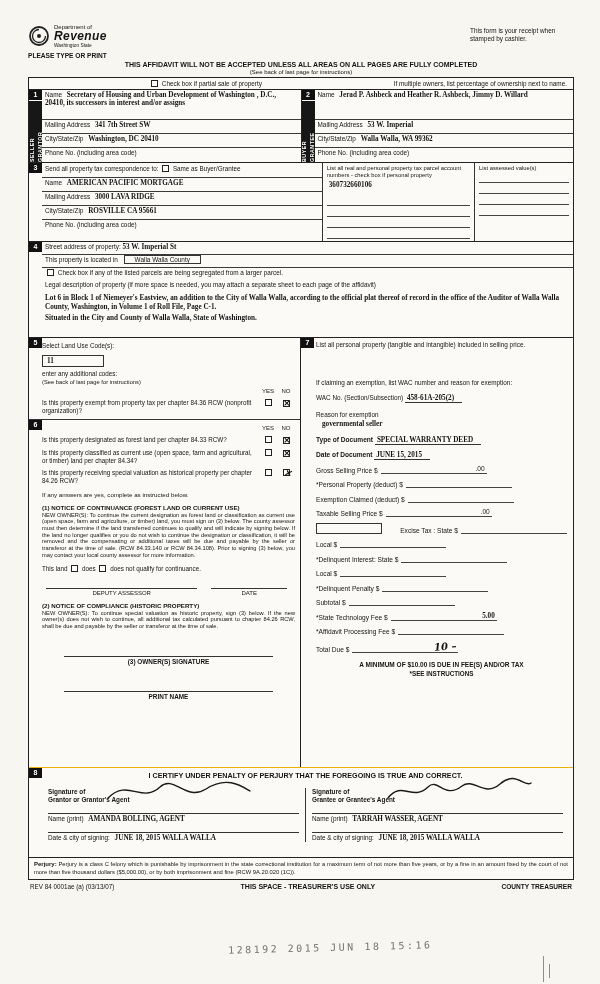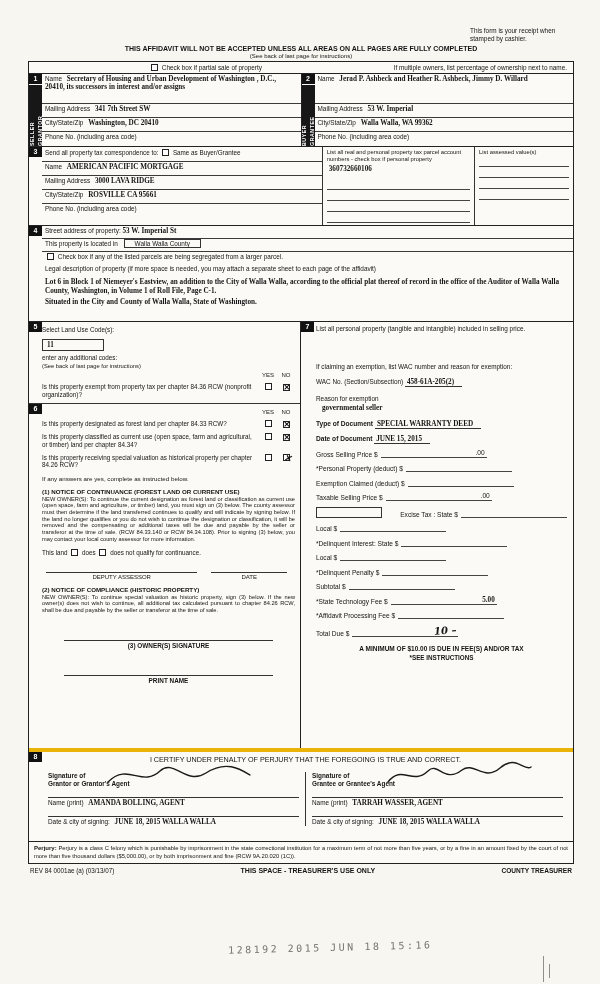--- a/index.html
+++ b/index.html
@@ -57,21 +57,21 @@
   .s3right{width:18%;padding:2px 4px}
   .s3righthead{font-size:5.8px;line-height:1.15}
   .aline{border-bottom:1px solid #444;height:11px}
   
   .sec4{border-bottom:1px solid #222;position:relative;padding-left:13px;font-size:6.4px;min-height:96px}
   .s4row{padding:1px 3px;min-height:12px}
   .s4row.bordered{border-bottom:1px solid #3a3a3a;min-height:13px}
   .inbox{border:1px solid #333;padding:0 10px;margin-left:4px}
   .legal{line-height:1.25;padding-top:2px}
   
-  .mid{display:flex;border-bottom:4px solid #eab308;min-height:430px}
+  .mid{display:flex;border-bottom:1px solid #eab308;min-height:430px}
   .mid-left{width:50%;border-right:1px solid #222}
   .sec5{position:relative;padding:2px 5px 5px 13px;border-bottom:1px solid #333;min-height:82px}
   .sec6{position:relative;padding:2px 5px 4px 13px}
   .s5row{font-size:6.3px;margin-top:2px}
   .tiny{font-size:5.8px}
   .codebox{display:inline-block;border:1px solid #333;min-width:62px;padding:1px 4px;margin:2px 0 1px}
   .ynhead{display:flex;font-size:6px;margin-top:3px}
   .ynspacer{flex:1}
   .yncell{width:18px;text-align:center;flex-shrink:0}
   .qrow{display:flex;align-items:flex-start;font-size:6.3px;margin-top:5px}
@@ -99,21 +99,21 @@
   .mline{width:106px;border-bottom:1px solid #444;margin-left:3px;text-align:right;min-height:9px;padding-right:2px}
   .mval{font-size:6.6px}
   .vbold{font-family:"Liberation Serif",serif;font-weight:bold;font-size:7.2px}
   .vhand{font-family:"DejaVu Serif",serif;font-style:italic;font-weight:bold;font-size:10px;
          display:inline-block;transform:rotate(-4deg)}
   .treasbox{width:66px;height:11px;border:1px solid #333;margin-right:auto}
   .s7min{font-size:6.5px;font-weight:bold;text-align:center;margin-top:8px}
   .s7see{font-size:6.3px;font-weight:bold;text-align:center;margin-top:2px}
   
   .sec8{border-bottom:1px solid #222;position:relative;padding:3px 4px 5px 13px;min-height:90px}
-  .certify{display:block;text-align:center;font-weight:normal;font-size:7.2px}
+  .certify{display:block;text-align:center;font-weight:bold;font-size:7.2px}
   .s8cols{display:flex;margin-top:8px}
   .s8col{flex:1;position:relative;padding:0 6px}
   .s8col+.s8col{border-left:1px solid #333}
   .slab{font-size:6.4px;font-weight:bold;line-height:1.25}
   .sig{position:absolute}
   .sig-grantor{top:-14px;left:60px}
   .sig-grantee{top:-16px;left:78px}
   .nrow,.drow{border-top:1px solid #333;font-size:6.4px;margin-top:9px;padding-top:1px}
   .nrow .fval,.drow .fval{margin-left:3px}
   
@@ -127,20 +127,35 @@
   .artifact{position:absolute;background:#8f8f8a}
   .a1{right:56px;bottom:2px;width:1px;height:26px}
   .a2{right:50px;bottom:6px;width:1px;height:14px}
 </style>
 </head>
 <body>
 
 <div class="page">
 
   <div class="hdr">
+    <div class="hdr-left">
+      <div class="logo">
+        <svg width="22" height="22" viewBox="0 0 22 22">
+          <circle cx="11" cy="11" r="9" fill="none" stroke="#222" stroke-width="1.8"></circle>
+          <path d="M11 4.5 a6.5 6.5 0 1 0 6.5 6.5" fill="none" stroke="#222" stroke-width="1.3"></path>
+          <circle cx="11" cy="11" r="2" fill="#222"></circle>
+        </svg>
+        <div class="logo-words">
+          <span class="lw1">Department of</span>
+          <span class="lw2">Revenue</span>
+          <span class="lw3">Washington State</span>
+        </div>
+      </div>
+      <div class="please">PLEASE TYPE OR PRINT</div>
+    </div>
     <div class="hdr-center">
     </div>
     <div class="hdr-right">This form is your receipt when stamped by cashier.</div>
   </div>
   <div class="warning">THIS AFFIDAVIT WILL NOT BE ACCEPTED UNLESS ALL AREAS ON ALL PAGES ARE FULLY COMPLETED</div>
   <div class="seeback">(See back of last page for instructions)</div>
 
   <div class="formbox">
 
     <div class="toprow">

